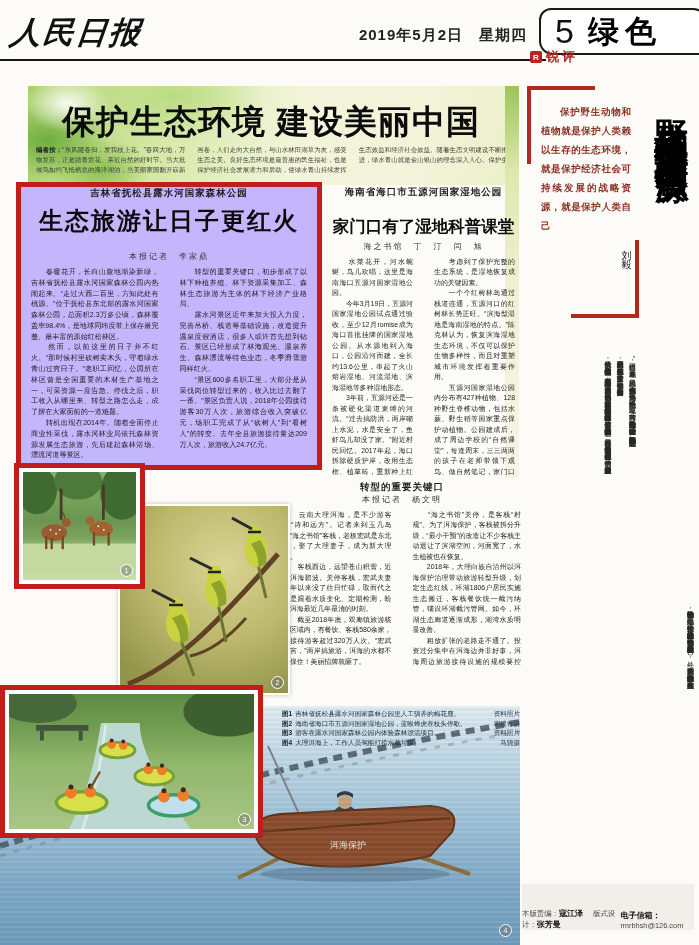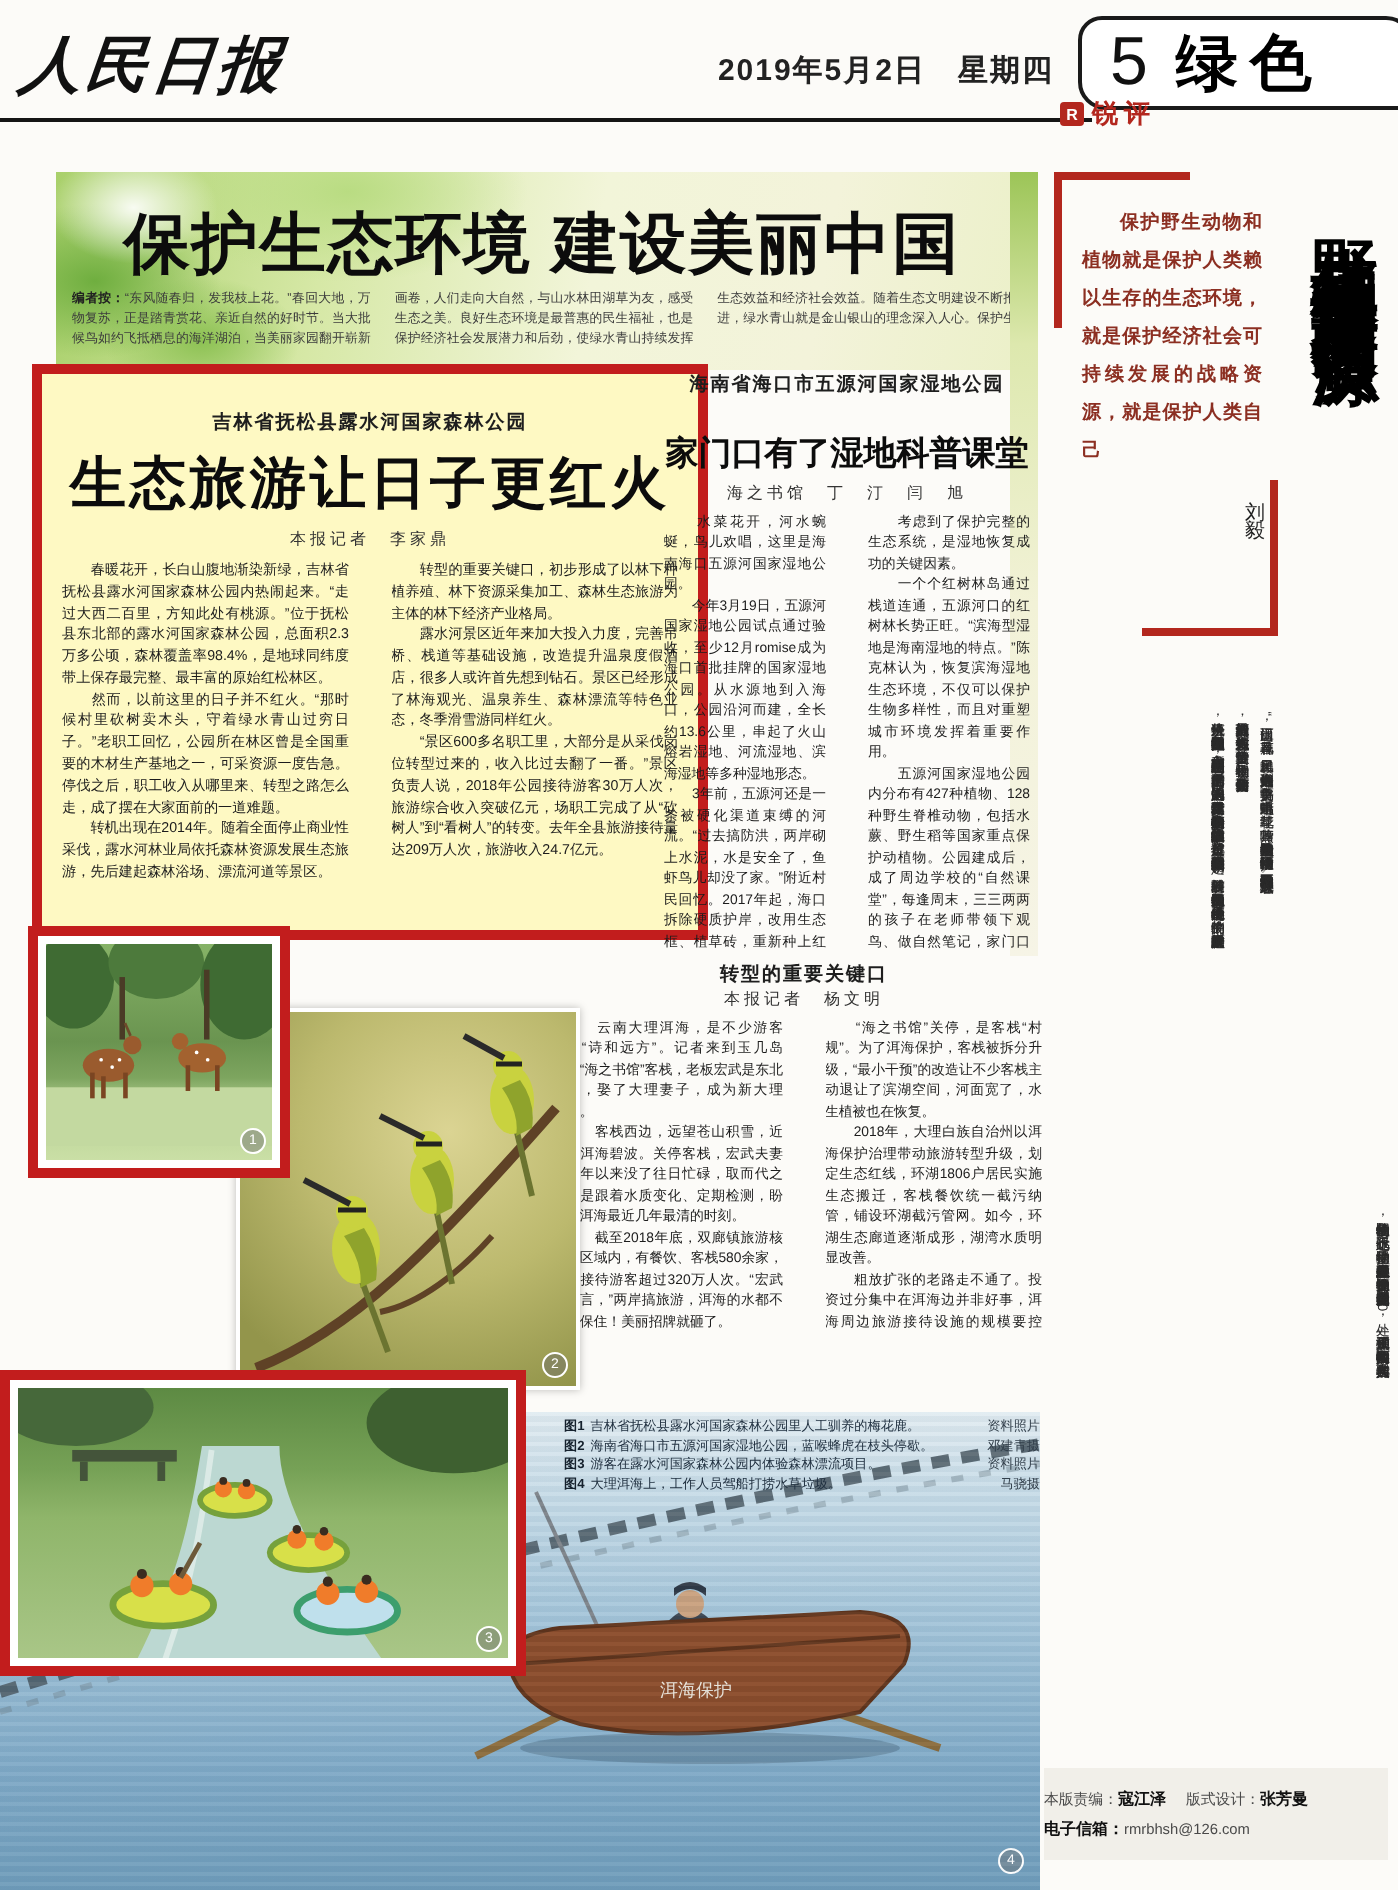--- a/index.html
+++ b/index.html
@@ -26,22 +26,22 @@
   .ednote .lbl{font-weight:bold;color:#222;}
   .leafstrip{position:absolute;left:505px;top:86px;width:14px;height:392px;background:linear-gradient(#9cc557,#dde8ae 22%,#f2f2d7 55%,#f6f4e6);}
 
   
   .kicker{text-align:center;font-size:9.5px;font-weight:bold;color:#1e1e1e;letter-spacing:1px;}
   .headline{text-align:center;font-weight:900;color:#0c0c0c;font-family:"Liberation Serif","DejaVu Serif",serif;}
   .byline{text-align:center;font-size:8px;color:#333;letter-spacing:2px;}
   .cols{display:flex;gap:21px;overflow:hidden;}
   .col{flex:1;font-size:7.1px;line-height:1.52;color:#1c1c1c;text-align:justify;white-space:pre-line;overflow:hidden;}
 
-  .redbox1{position:absolute;left:16px;top:182px;width:338px;height:288px;border:5px solid #c21d1d;background:#fef9c3;box-sizing:border-box;padding:18px 10px 4px;}
-  .redbox1 .headline{font-size:28px;letter-spacing:2px;margin:5px 0 3px;}
+  .redbox1{position:absolute;left:16px;top:182px;width:306px;height:288px;border:5px solid #c21d1d;background:#c4b5fd;box-sizing:border-box;padding:0 10px 4px;}
+  .redbox1 .headline{font-size:24px;letter-spacing:2px;margin:5px 0 14px;}
   .redbox1 .cols{height:198px;margin-top:5px;}
 
   .art-wet{position:absolute;left:332px;top:186px;width:183px;height:284px;}
   .art-wet .headline{font-size:16.5px;margin:17px 0 3px;}
   .art-wet .cols{height:218px;margin-top:5px;}
   .art-wet .col{font-size:6.9px;}
 
   .art-erhai{position:absolute;left:283px;top:481px;width:238px;height:228px;}
   .art-erhai .headline{font-size:21px;letter-spacing:1px;margin:5px 0 3px;}
   .art-erhai .cols{height:156px;margin-top:5px;}
@@ -54,21 +54,21 @@
   .quote{position:absolute;left:527px;top:86px;width:112px;height:232px;box-sizing:border-box;}
   .quote::before{content:"";position:absolute;left:0;top:0;width:64px;height:74px;border-left:4px solid #b3271e;border-top:4px solid #b3271e;}
   .quote::after{content:"";position:absolute;right:0;bottom:0;width:64px;height:74px;border-right:4px solid #b3271e;border-bottom:4px solid #b3271e;}
   .quote-text{padding:16px 8px 0 14px;font-size:9.5px;font-weight:700;color:#8c2f22;line-height:2.0;text-align:justify;text-indent:2em;}
   .vtitle{position:absolute;right:4px;top:92px;height:494px;writing-mode:vertical-rl;font-size:34px;font-weight:900;color:#000;letter-spacing:4px;}
   .vauthor{position:absolute;left:619px;top:242px;writing-mode:vertical-rl;font-size:10px;color:#222;letter-spacing:9px;}
   .vtext{writing-mode:vertical-rl;text-orientation:mixed;font-size:6.9px;line-height:1.78;color:#2a2a2a;white-space:pre-line;overflow:hidden;}
   .vbodyA{position:absolute;left:520px;top:342px;width:118px;height:534px;}
   .vbodyB{position:absolute;left:644px;top:592px;width:52px;height:284px;}
 
-  .pfooter{position:absolute;left:522px;top:884px;width:172px;height:46px;background:#f1efe9;display:flex;flex-direction:column;align-items:flex-start;justify-content:center;gap:4px;font-size:7.4px;color:#4a4a4a;}
+  .pfooter{position:absolute;left:522px;top:884px;width:172px;height:46px;background:#f1efe9;display:flex;align-items:flex-end;justify-content:center;gap:4px;font-size:7.4px;color:#4a4a4a;}
   .pfooter b{color:#111;font-size:8px;}
 
   
   .photo-num{position:absolute;width:11px;height:11px;border:1px solid #fff;border-radius:50%;color:#fff;font-size:7px;display:flex;align-items:center;justify-content:center;background:rgba(110,110,110,.45);}
 
   .lake{position:absolute;left:0;top:706px;width:520px;height:239px;background:
     linear-gradient(#e2ecf1 0%,#c6dbe7 18%,#a2c3d8 45%,#7fa9c6 75%,#6f9cba 100%);overflow:hidden;}
   .lake::after{content:"";position:absolute;inset:0;background:repeating-linear-gradient(180deg,rgba(255,255,255,.05) 0 2px,rgba(40,80,110,.05) 2px 5px);}
   .lake svg{position:absolute;inset:0;}
 

